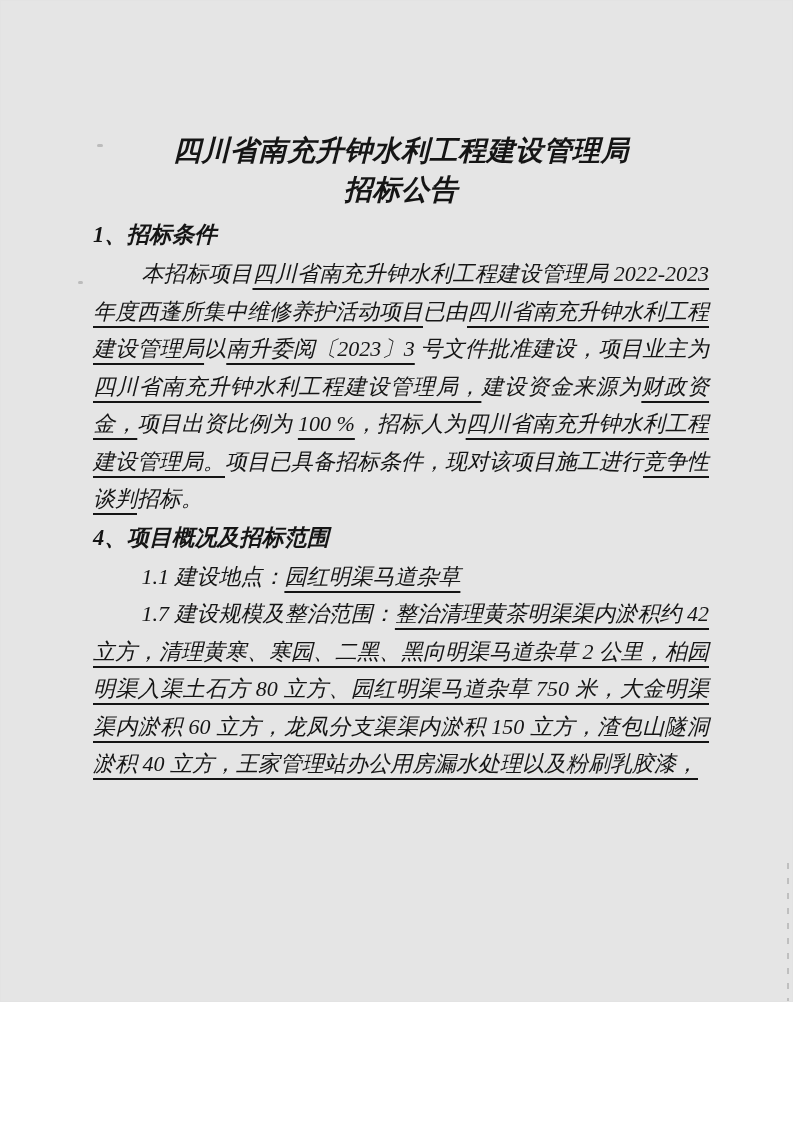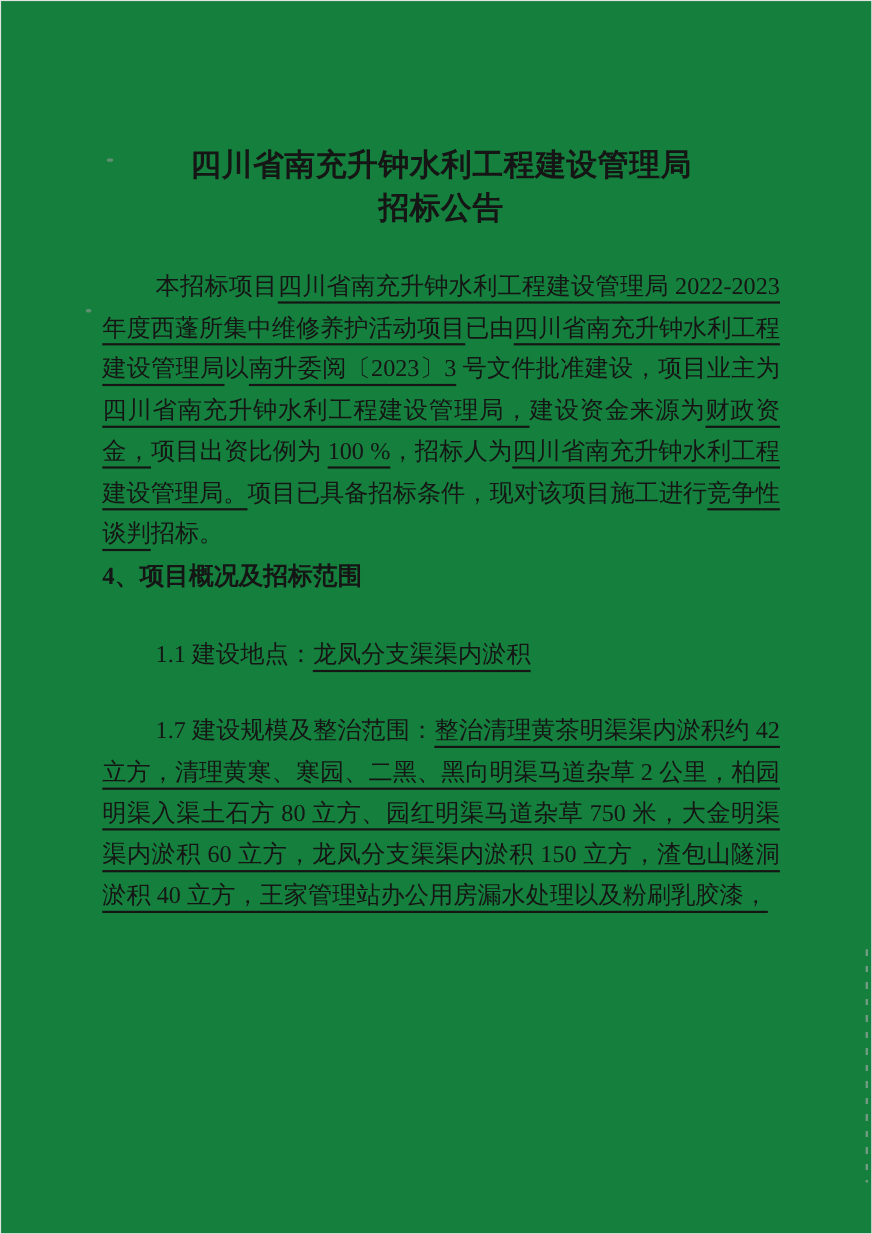--- a/index.html
+++ b/index.html
@@ -3,38 +3,38 @@
 <meta charset="utf-8">
 <style>
   html, body { margin: 0; padding: 0; background: #ffffff; }
   body {
     width: 793px; height: 1122px;
     font-family: "Liberation Serif", "DejaVu Serif", serif;
     color: #151515;
   }
   .page {
     position: relative;
-    width: 793px; height: 1122px;
-    background: #15803d;
+    width: 793px; height: 1002px;
+    background: #e5e5e5;
     border: 1px solid #e3e3e3;
     box-sizing: border-box;
     overflow: hidden;
+    font-style: italic;
   }
   .content {
     position: absolute;
     left: 92px; top: 130px; width: 616px;
   }
   .doc-title { text-align: center; font-weight: bold; margin-bottom: 6px; }
   .doc-title .tline { font-size: 28px; line-height: 39px; letter-spacing: 0.5px; }
   .heading { font-size: 22.5px; font-weight: bold; line-height: 40px; }
   .para {
     font-size: 22px; line-height: 37.5px;
     text-align: justify; text-justify: inter-character;
     text-indent: 2.2em;
-    margin-top: 32px;
   }
   .u {
     text-decoration: underline;
     text-underline-offset: 7px;
     text-decoration-thickness: 1.5px;
   }
   
   .speck { position: absolute; background: #9a9a9a; opacity: 0.55; border-radius: 2px; }
   .speck-a { left: 96px; top: 143px; width: 6px; height: 3px; }
   .speck-b { left: 77px; top: 280px; width: 5px; height: 3px; }
@@ -51,19 +51,20 @@
   <span class="speck speck-a"></span>
   <span class="speck speck-b"></span>
   <span class="edge-dashes"></span>
 
   <div class="content">
     <div class="doc-title">
       <div class="tline">四川省南充升钟水利工程建设管理局</div>
       <div class="tline">招标公告</div>
     </div>
     <div id="doc-body">
+        <div class="heading">1、招标条件</div>
         <div class="para"><span>本招标项目</span><span class="u">四川省南充升钟水利工程建设管理局 2022-2023 年度西蓬所集中维修养护活动项目</span><span>已由</span><span class="u">四川省南充升钟水利工程建设管理局</span><span>以</span><span class="u">南升委阅〔2023〕3</span><span> 号文件批准建设，项目业主为</span><span class="u">四川省南充升钟水利工程建设管理局，</span><span>建设资金来源为</span><span class="u">财政资金，</span><span>项目出资比例为 </span><span class="u">100 %</span><span>，招标人为</span><span class="u">四川省南充升钟水利工程建设管理局。</span><span>项目已具备招标条件，现对该项目施工进行</span><span class="u">竞争性谈判</span><span>招标。</span></div>
         <div class="heading">4、项目概况及招标范围</div>
-        <div class="para"><span>1.1 建设地点：</span><span class="u">龙凤分支渠渠内淤积</span></div>
+        <div class="para"><span>1.1 建设地点：</span><span class="u">园红明渠马道杂草</span></div>
         <div class="para"><span>1.7 建设规模及整治范围：</span><span class="u">整治清理黄茶明渠渠内淤积约 42 立方，清理黄寒、寒园、二黑、黑向明渠马道杂草 2 公里，柏园明渠入渠土石方 80 立方、园红明渠马道杂草 750 米，大金明渠渠内淤积 60 立方，龙凤分支渠渠内淤积 150 立方，渣包山隧洞淤积 40 立方，王家管理站办公用房漏水处理以及粉刷乳胶漆，</span></div>
       </div>
   </div>
 </div>
 
 </body></html>

